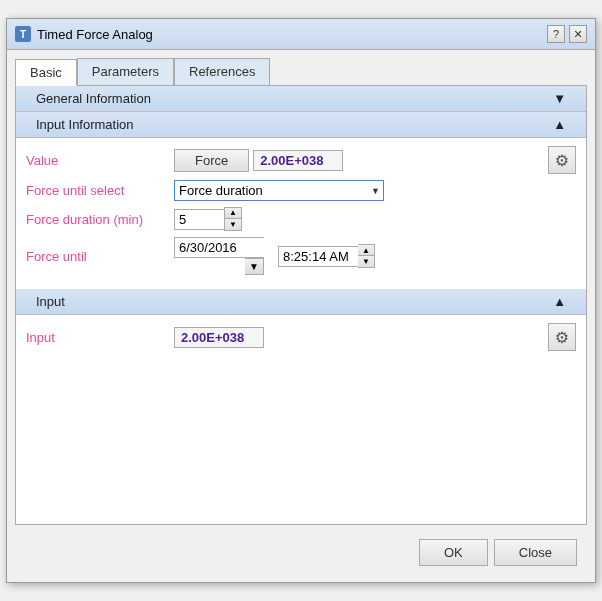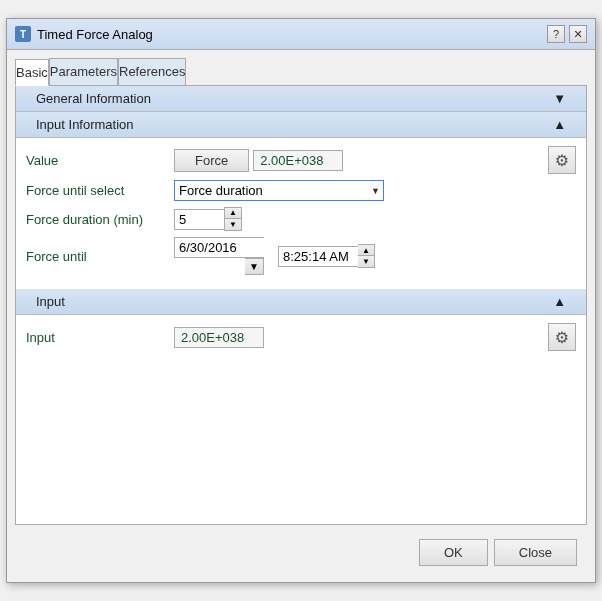--- a/index.html
+++ b/index.html
@@ -73,21 +73,21 @@
     }
 
     
     .tab-bar {
       display: flex;
       gap: 0;
       margin-bottom: 0;
     }
 
     .tab {
-      padding: 5px 0;
+      padding: 5px 14px;
       background: #dde8f5;
       border: 1px solid #aaa;
       border-bottom: none;
       cursor: pointer;
       color: #333;
       font-size: 13px;
     }
 
     .tab.active {
       background: #fff;
@@ -133,21 +133,21 @@
 
     .field-row {
       display: flex;
       align-items: center;
       margin-bottom: 6px;
       gap: 8px;
     }
 
     .field-label {
       width: 140px;
-      color: #14532d;
+      color: #ec4899;
       font-size: 13px;
     }
 
     .field-control {
       display: flex;
       align-items: center;
       gap: 4px;
     }
 
     .force-btn {
@@ -272,21 +272,22 @@
       font-size: 8px;
       padding: 0;
       display: flex;
       align-items: center;
       justify-content: center;
     }
     .time-spinner button:last-child { border-bottom: none; }
 
     .input-disabled {
       background: #f5f5f5;
-      color: #14532d;
+      color: #4c1d95;
+      font-weight: bold;
     }
 
     
     .bottom-bar {
       display: flex;
       justify-content: flex-end;
       padding: 8px 10px;
       gap: 6px;
       margin-top: 6px;
     }

